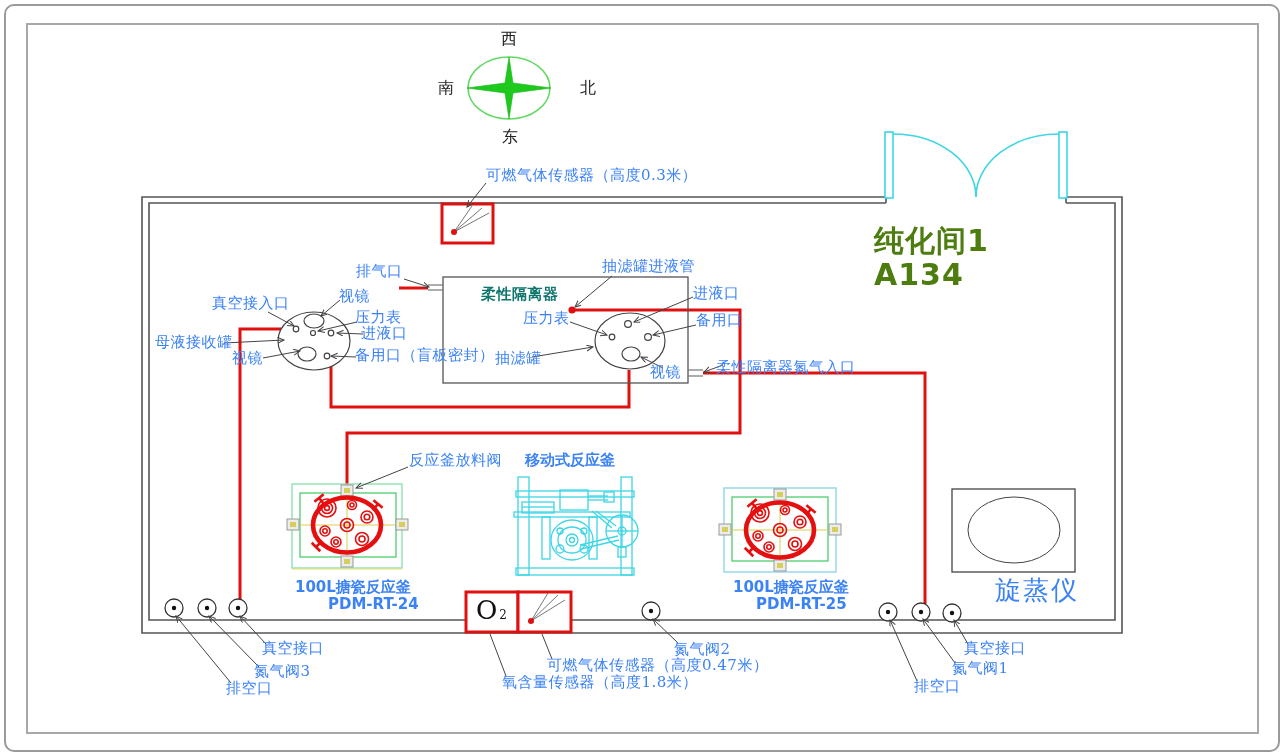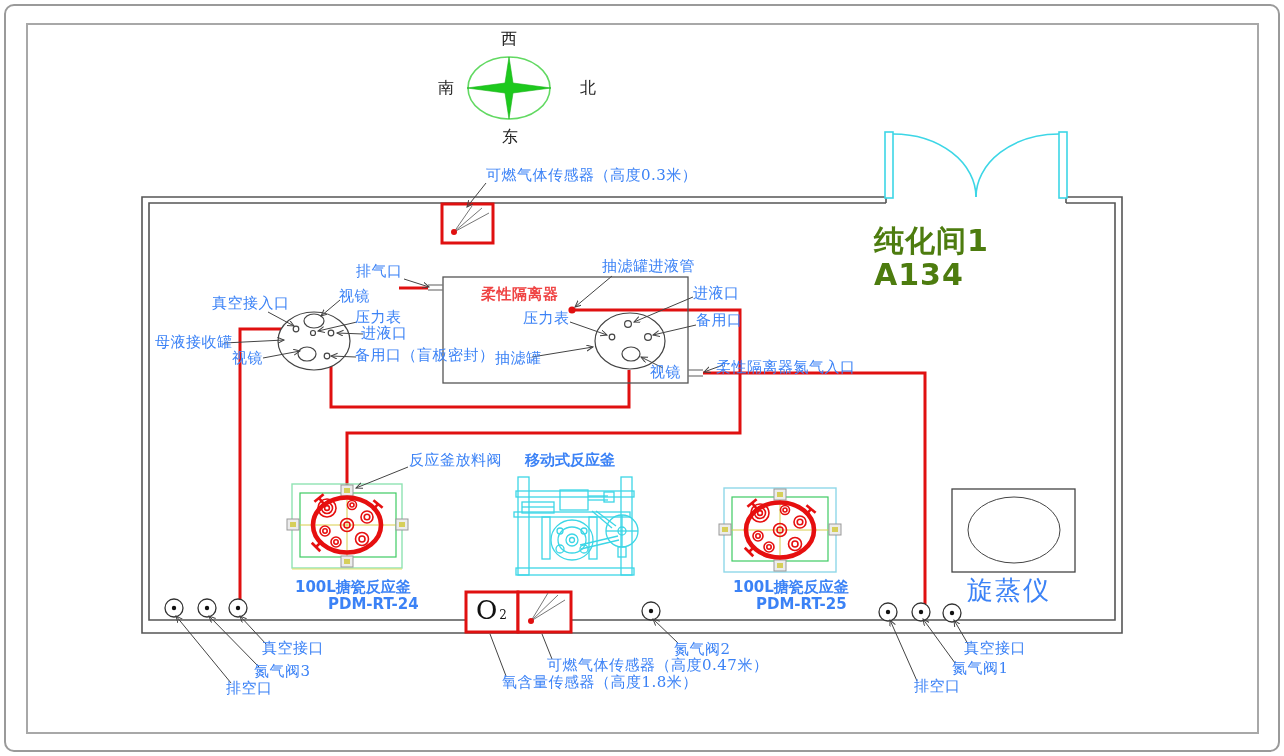--- a/index.html
+++ b/index.html
@@ -2,24 +2,24 @@
 <html><head>
 <meta charset="utf-8">
 <style>
   html,body{margin:0;padding:0;background:#ffffff;}
   #stage{position:relative;width:1284px;height:756px;background:#fff;overflow:hidden;
          font-family:"DejaVu Sans","Liberation Sans",sans-serif;}
   svg{position:absolute;left:0;top:0;}
   .lbl{position:absolute;white-space:nowrap;color:#3b82f6;font-size:15px;
        font-family:"DejaVu Serif","Liberation Serif",serif;letter-spacing:0.5px;line-height:1.1;}
   .lbl.bold{font-weight:bold;font-family:"DejaVu Sans","Liberation Sans",sans-serif;letter-spacing:0;}
-  .lbl.blue{color:#ef4444;font-weight:bold;font-family:"DejaVu Sans","Liberation Sans",sans-serif;}
+  .lbl.blue{color:#0f766e;font-weight:bold;font-family:"DejaVu Sans","Liberation Sans",sans-serif;}
   .lbl.room{font-size:30px;color:#4d7c0f;font-weight:600;letter-spacing:1px;
             font-family:"DejaVu Sans","Liberation Sans",sans-serif;}
-  .lbl.big{font-size:26px;letter-spacing:2px;}
+  .lbl.big{font-size:26px;letter-spacing:2px;margin-left:28px;}
   .lbl.compass{font-size:16px;color:#222;}
   .o2wrap{position:absolute;left:476px;top:597px;width:40px;display:flex;align-items:flex-end;
           color:#111;font-family:"DejaVu Serif","Liberation Serif",serif;}
   .o2main{font-size:26px;line-height:1;}
   .o2sub{font-size:12px;line-height:1;margin-left:2px;margin-bottom:2px;}
 </style>
 </head>
 <body>
 
 <div id="stage">

